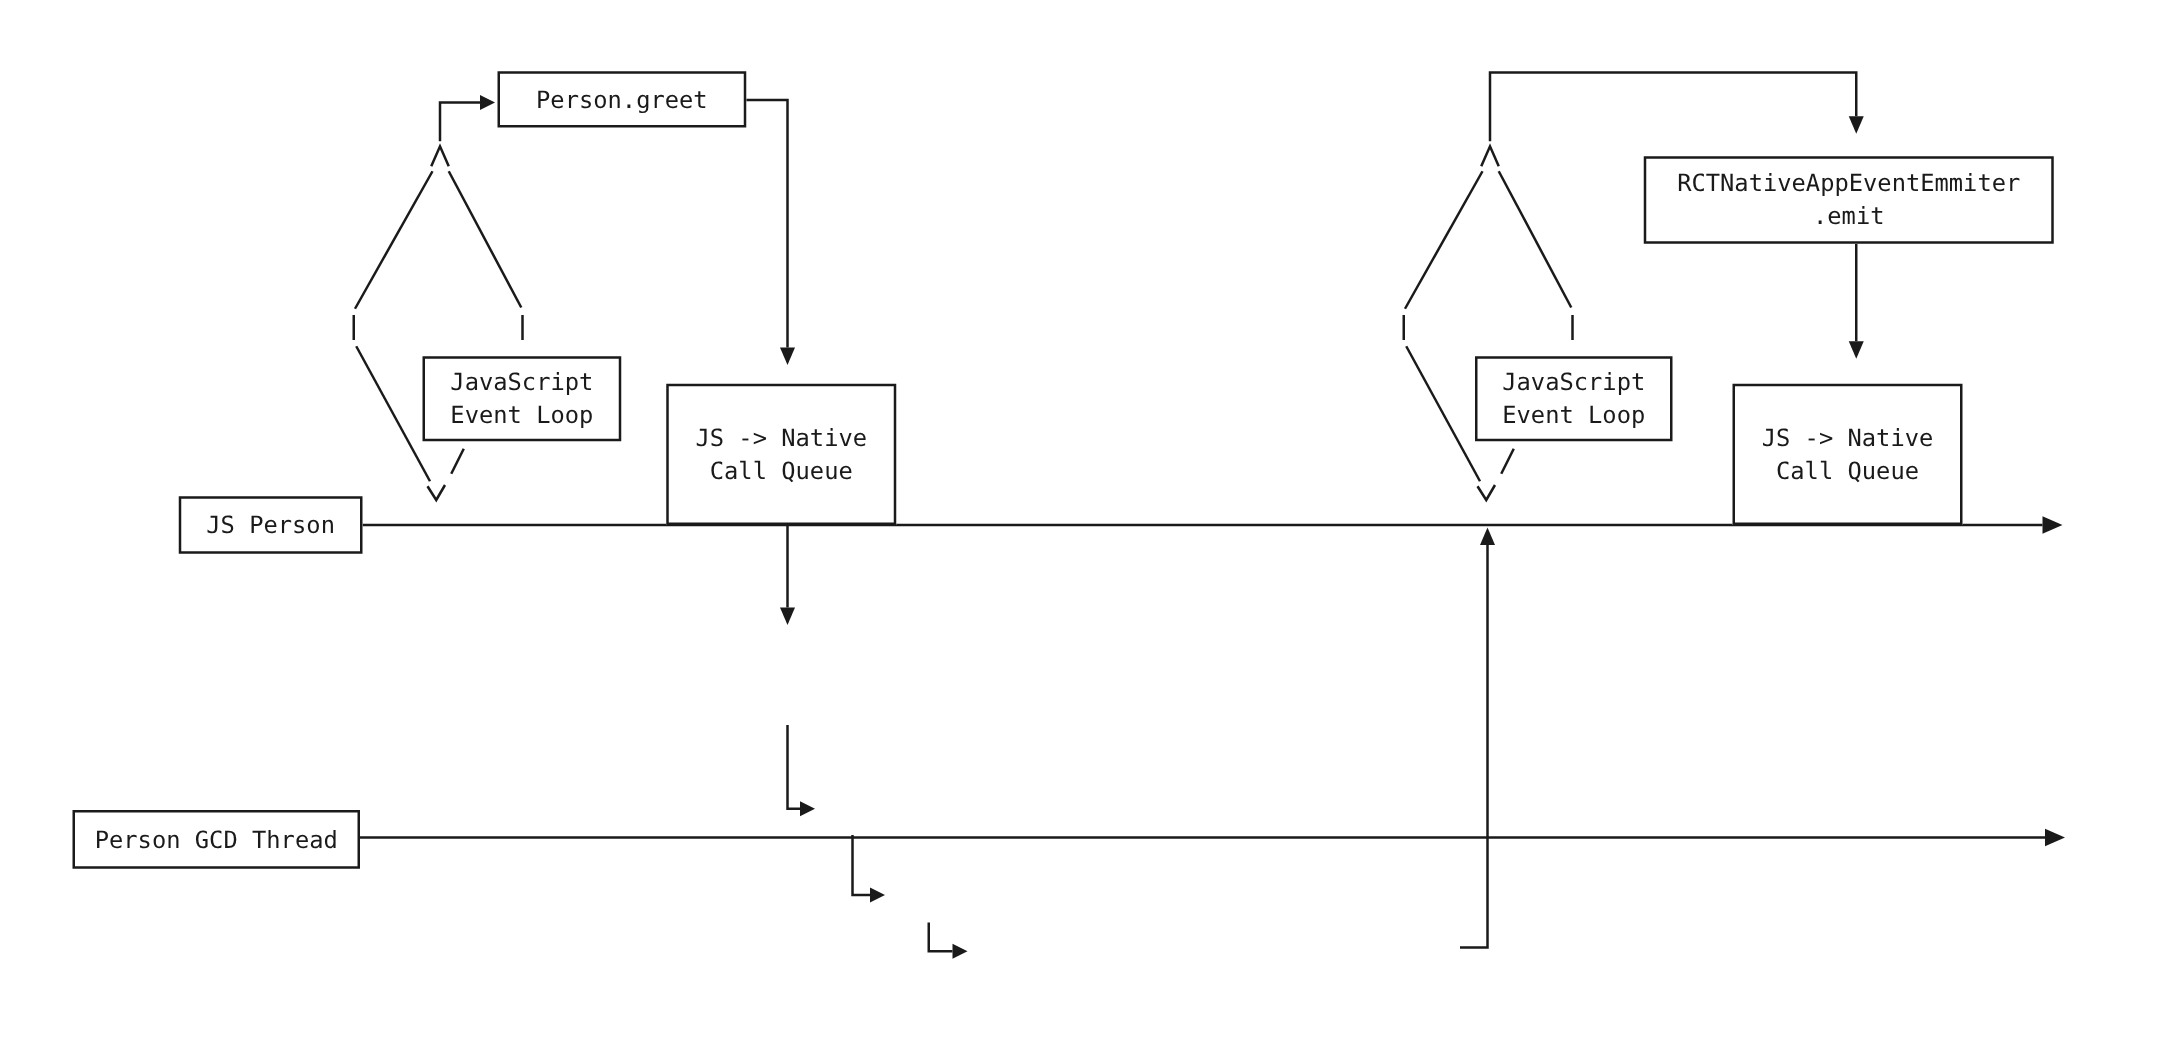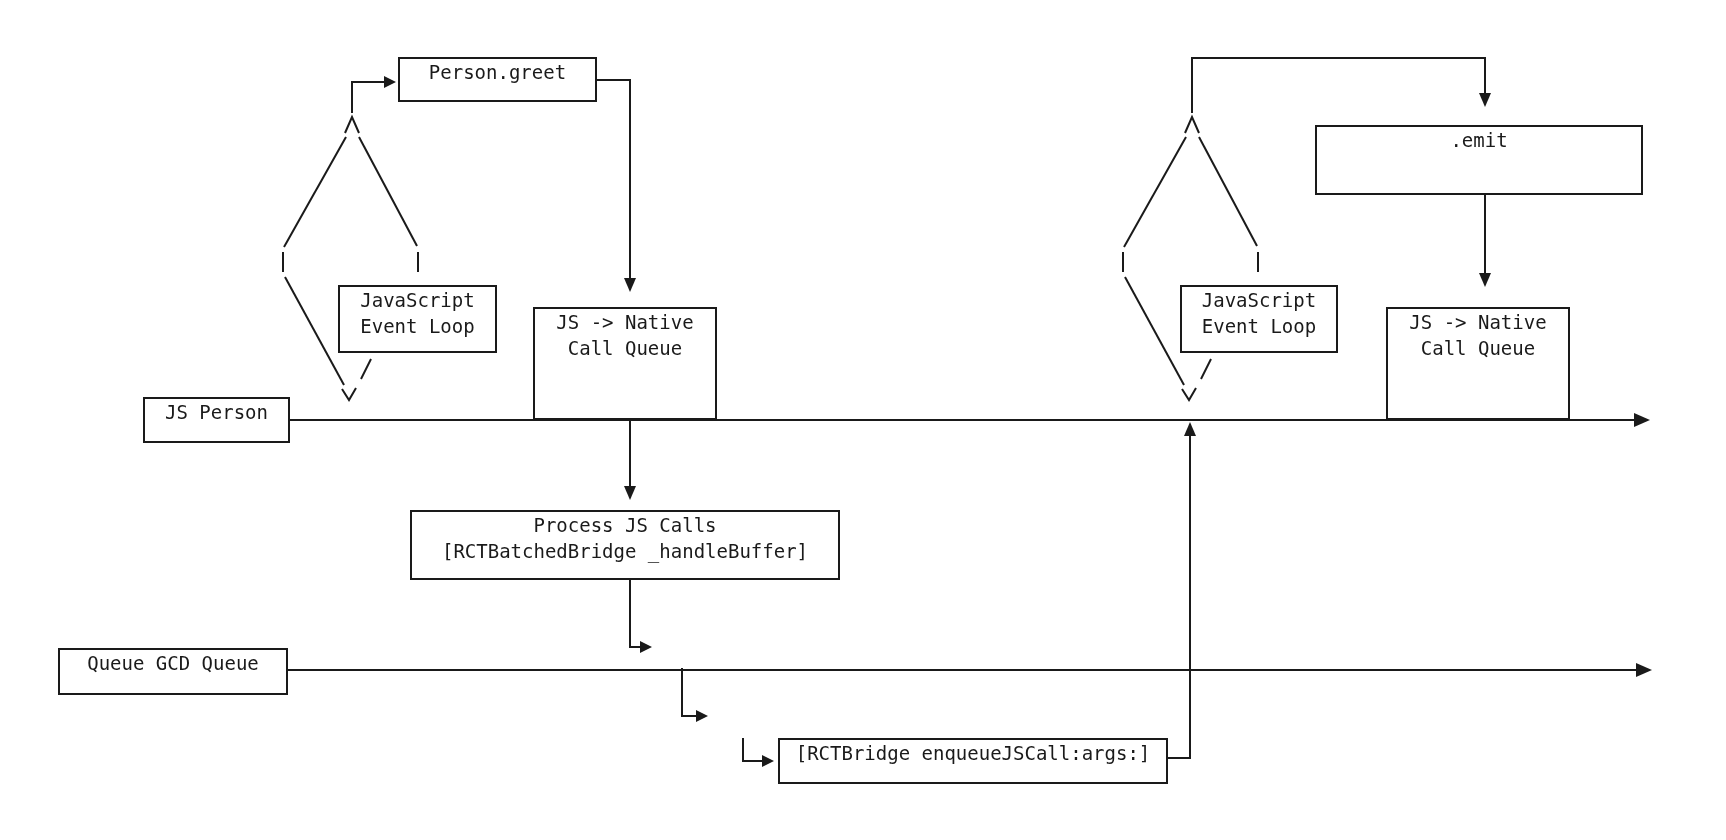--- a/index.html
+++ b/index.html
@@ -20,20 +20,21 @@
   svg.wires path{stroke:var(--line);stroke-width:2;fill:none;}
   svg.wires polygon{fill:var(--line);stroke:none;}
   .node{
     position:absolute;
     box-sizing:border-box;
     border:2px solid var(--line);
     background:var(--bg);
     display:flex;
     flex-direction:column;
     align-items:center;
+    justify-content:center;
     text-align:center;
     font-size:19px;
     line-height:26px;
     white-space:pre;
   }
 </style>
 </head>
 <body>
 
 <div class="canvas">
@@ -129,36 +130,30 @@
 
   <div class="node" style="left:533px;top:307px;width:184px;height:113px">
     <span>JS -&gt; Native</span>
     <span>Call Queue</span>
   </div>
 
   <div class="node" style="left:143px;top:397px;width:147px;height:46px">
     <span>JS Person</span>
   </div>
 
-  <div class="node" style="left:410px;top:510px;width:430px;height:70px">
-    <span>Process JS Calls</span>
-    <span>[RCTBatchedBridge _handleBuffer]</span>
-  </div>
 
   <div class="node" style="left:58px;top:648px;width:230px;height:47px">
-    <span>Queue GCD Queue</span>
+    <span>Person GCD Thread</span>
   </div>
 
 
 
-  <div class="node" style="left:778px;top:738px;width:390px;height:46px">
-    <span>[RCTBridge enqueueJSCall:args:]</span>
-  </div>
 
   <div class="node" style="left:1315px;top:125px;width:328px;height:70px">
+    <span>RCTNativeAppEventEmmiter</span>
     <span>.emit</span>
   </div>
 
   <div class="node" style="left:1180px;top:285px;width:158px;height:68px">
     <span>JavaScript</span>
     <span>Event Loop</span>
   </div>
 
   <div class="node" style="left:1386px;top:307px;width:184px;height:113px">
     <span>JS -&gt; Native</span>

